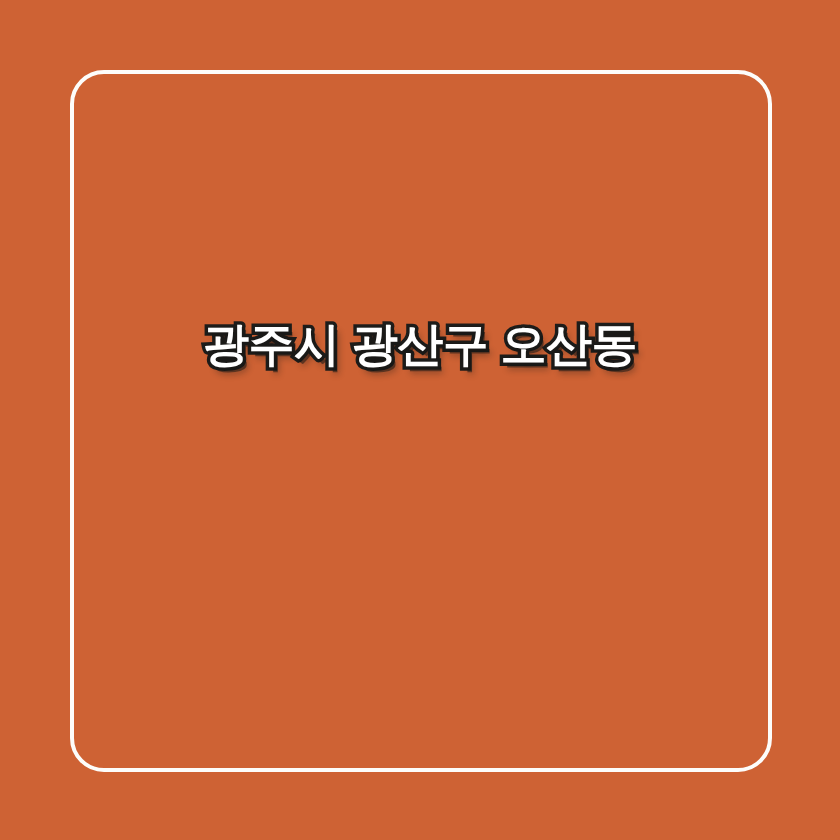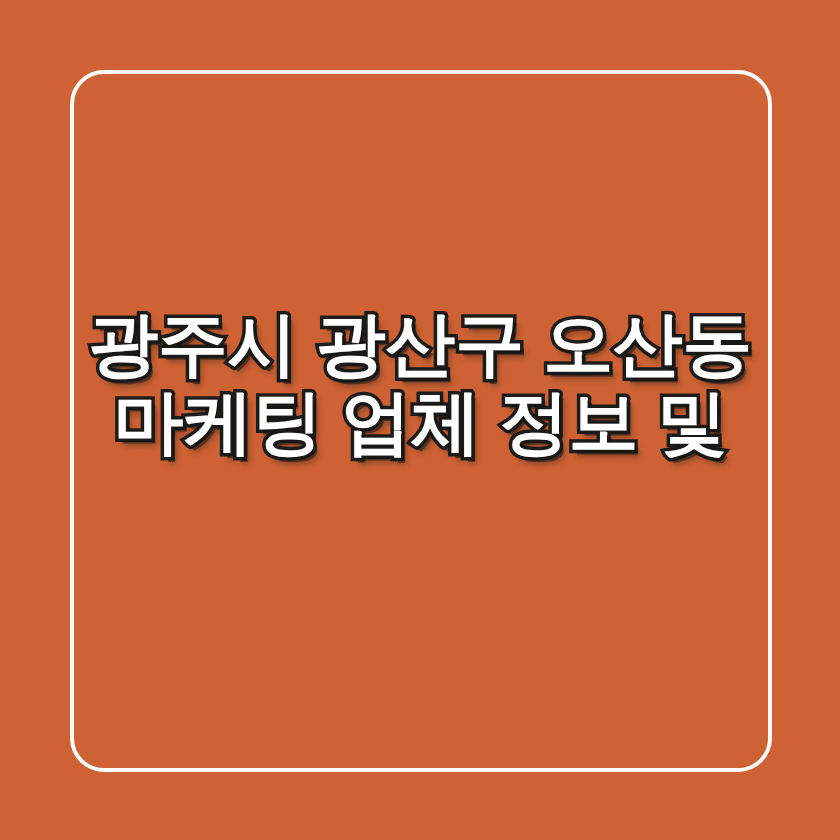--- a/index.html
+++ b/index.html
@@ -48,21 +48,21 @@
     flex-direction: column;
     align-items: center;
     justify-content: flex-start;
     gap: 0;
   }
 
   .title-line {
     display: block;
     width: 100%;
     text-align: center;
-    font-size: 70px;
+    font-size: 46px;
     line-height: 78px;
     font-weight: 700;
     letter-spacing: -0.5px;
     color: #ffffff;
     white-space: nowrap;
     
     -webkit-text-stroke: 7px #1d1c1a;
     paint-order: stroke fill;
     
     text-shadow:
@@ -74,16 +74,15 @@
 <body>
 
 <div id="poster">
 
   <div class="bg-fill"></div>
 
   <div class="frame"></div>
 
   <div class="title-block">
     <span class="title-line">광주시 광산구 오산동</span>
-    <span class="title-line">마케팅 업체 정보 및</span>
   </div>
 
 </div>
 
 </body></html>

